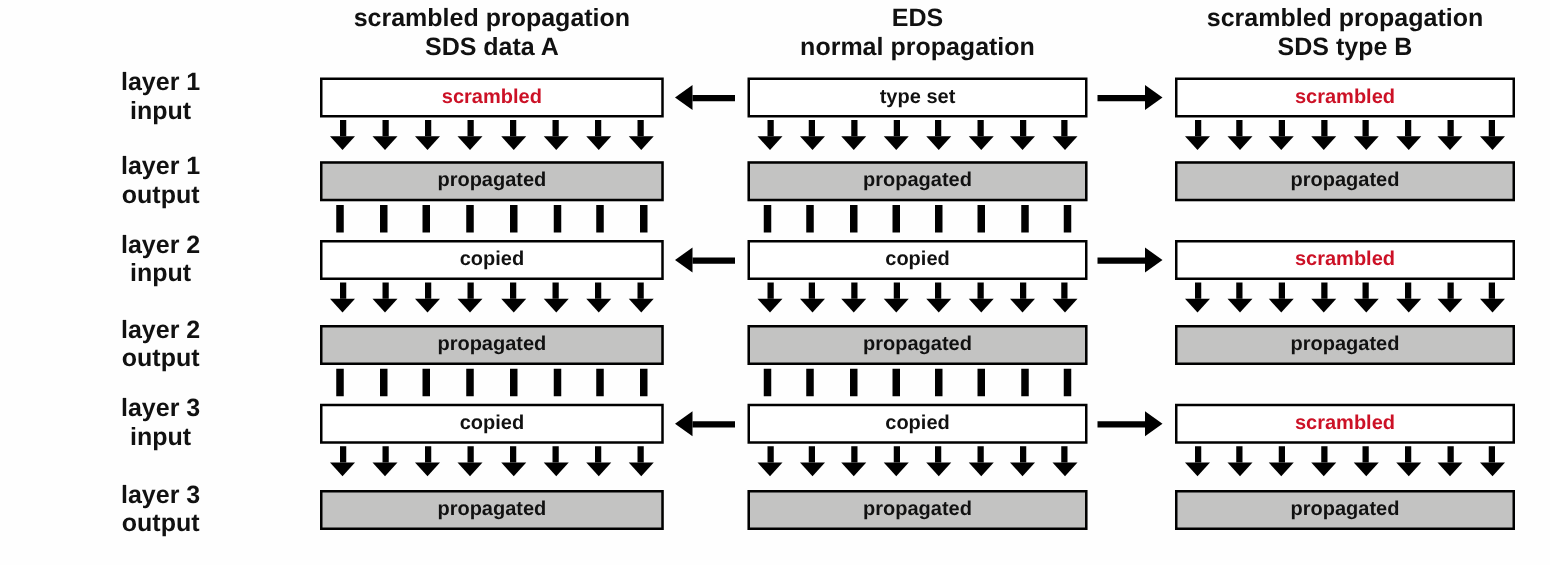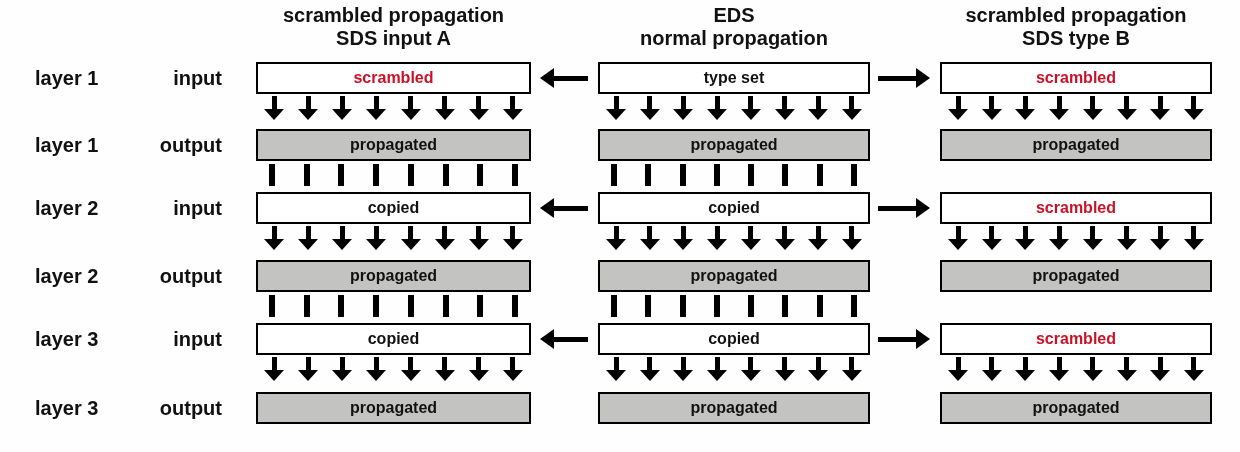--- a/index.html
+++ b/index.html
@@ -12,22 +12,23 @@
   .cA{left:256px;width:275px;}
   .cB{left:598px;width:272px;}
   .cC{left:940px;width:272px;}
   
   .t0{top:62px}.t1{top:129px}.t2{top:192px}.t3{top:260px}.t4{top:323px}.t5{top:392px}
   
   .header{position:absolute;top:4px;text-align:center;font-size:20px;line-height:23px;}
   
   .rowlabel{
     position:absolute;left:35px;width:187px;height:26px;
-    display:flex;justify-content:space-between;align-items:center;
+    display:flex;justify-content:center;align-items:center;
     font-size:20px;
+    flex-direction:column;
   }
   
   .box{
     position:absolute;height:32px;box-sizing:border-box;
     border:2px solid #000;background:#ffffff;
     display:flex;align-items:center;justify-content:center;
     font-size:16px;
   }
   .box.output{background:#c3c3c2;}
   .box.sc .btxt{color:#cc1126;}
@@ -53,21 +54,21 @@
   .hr{left:878px;width:52px;}
   .hy0{top:68px}.hy1{top:198px}.hy2{top:329px}
 </style>
 </head>
 <body>
 
 <div class="canvas">
 
   <div class="header cA" style="position:absolute;">
     <div>scrambled propagation</div>
-    <div>SDS input A</div>
+    <div>SDS data A</div>
   </div>
   <div class="header cB" style="position:absolute;">
     <div>EDS</div>
     <div>normal propagation</div>
   </div>
   <div class="header cC" style="position:absolute;">
     <div>scrambled propagation</div>
     <div>SDS type B</div>
   </div>
 

